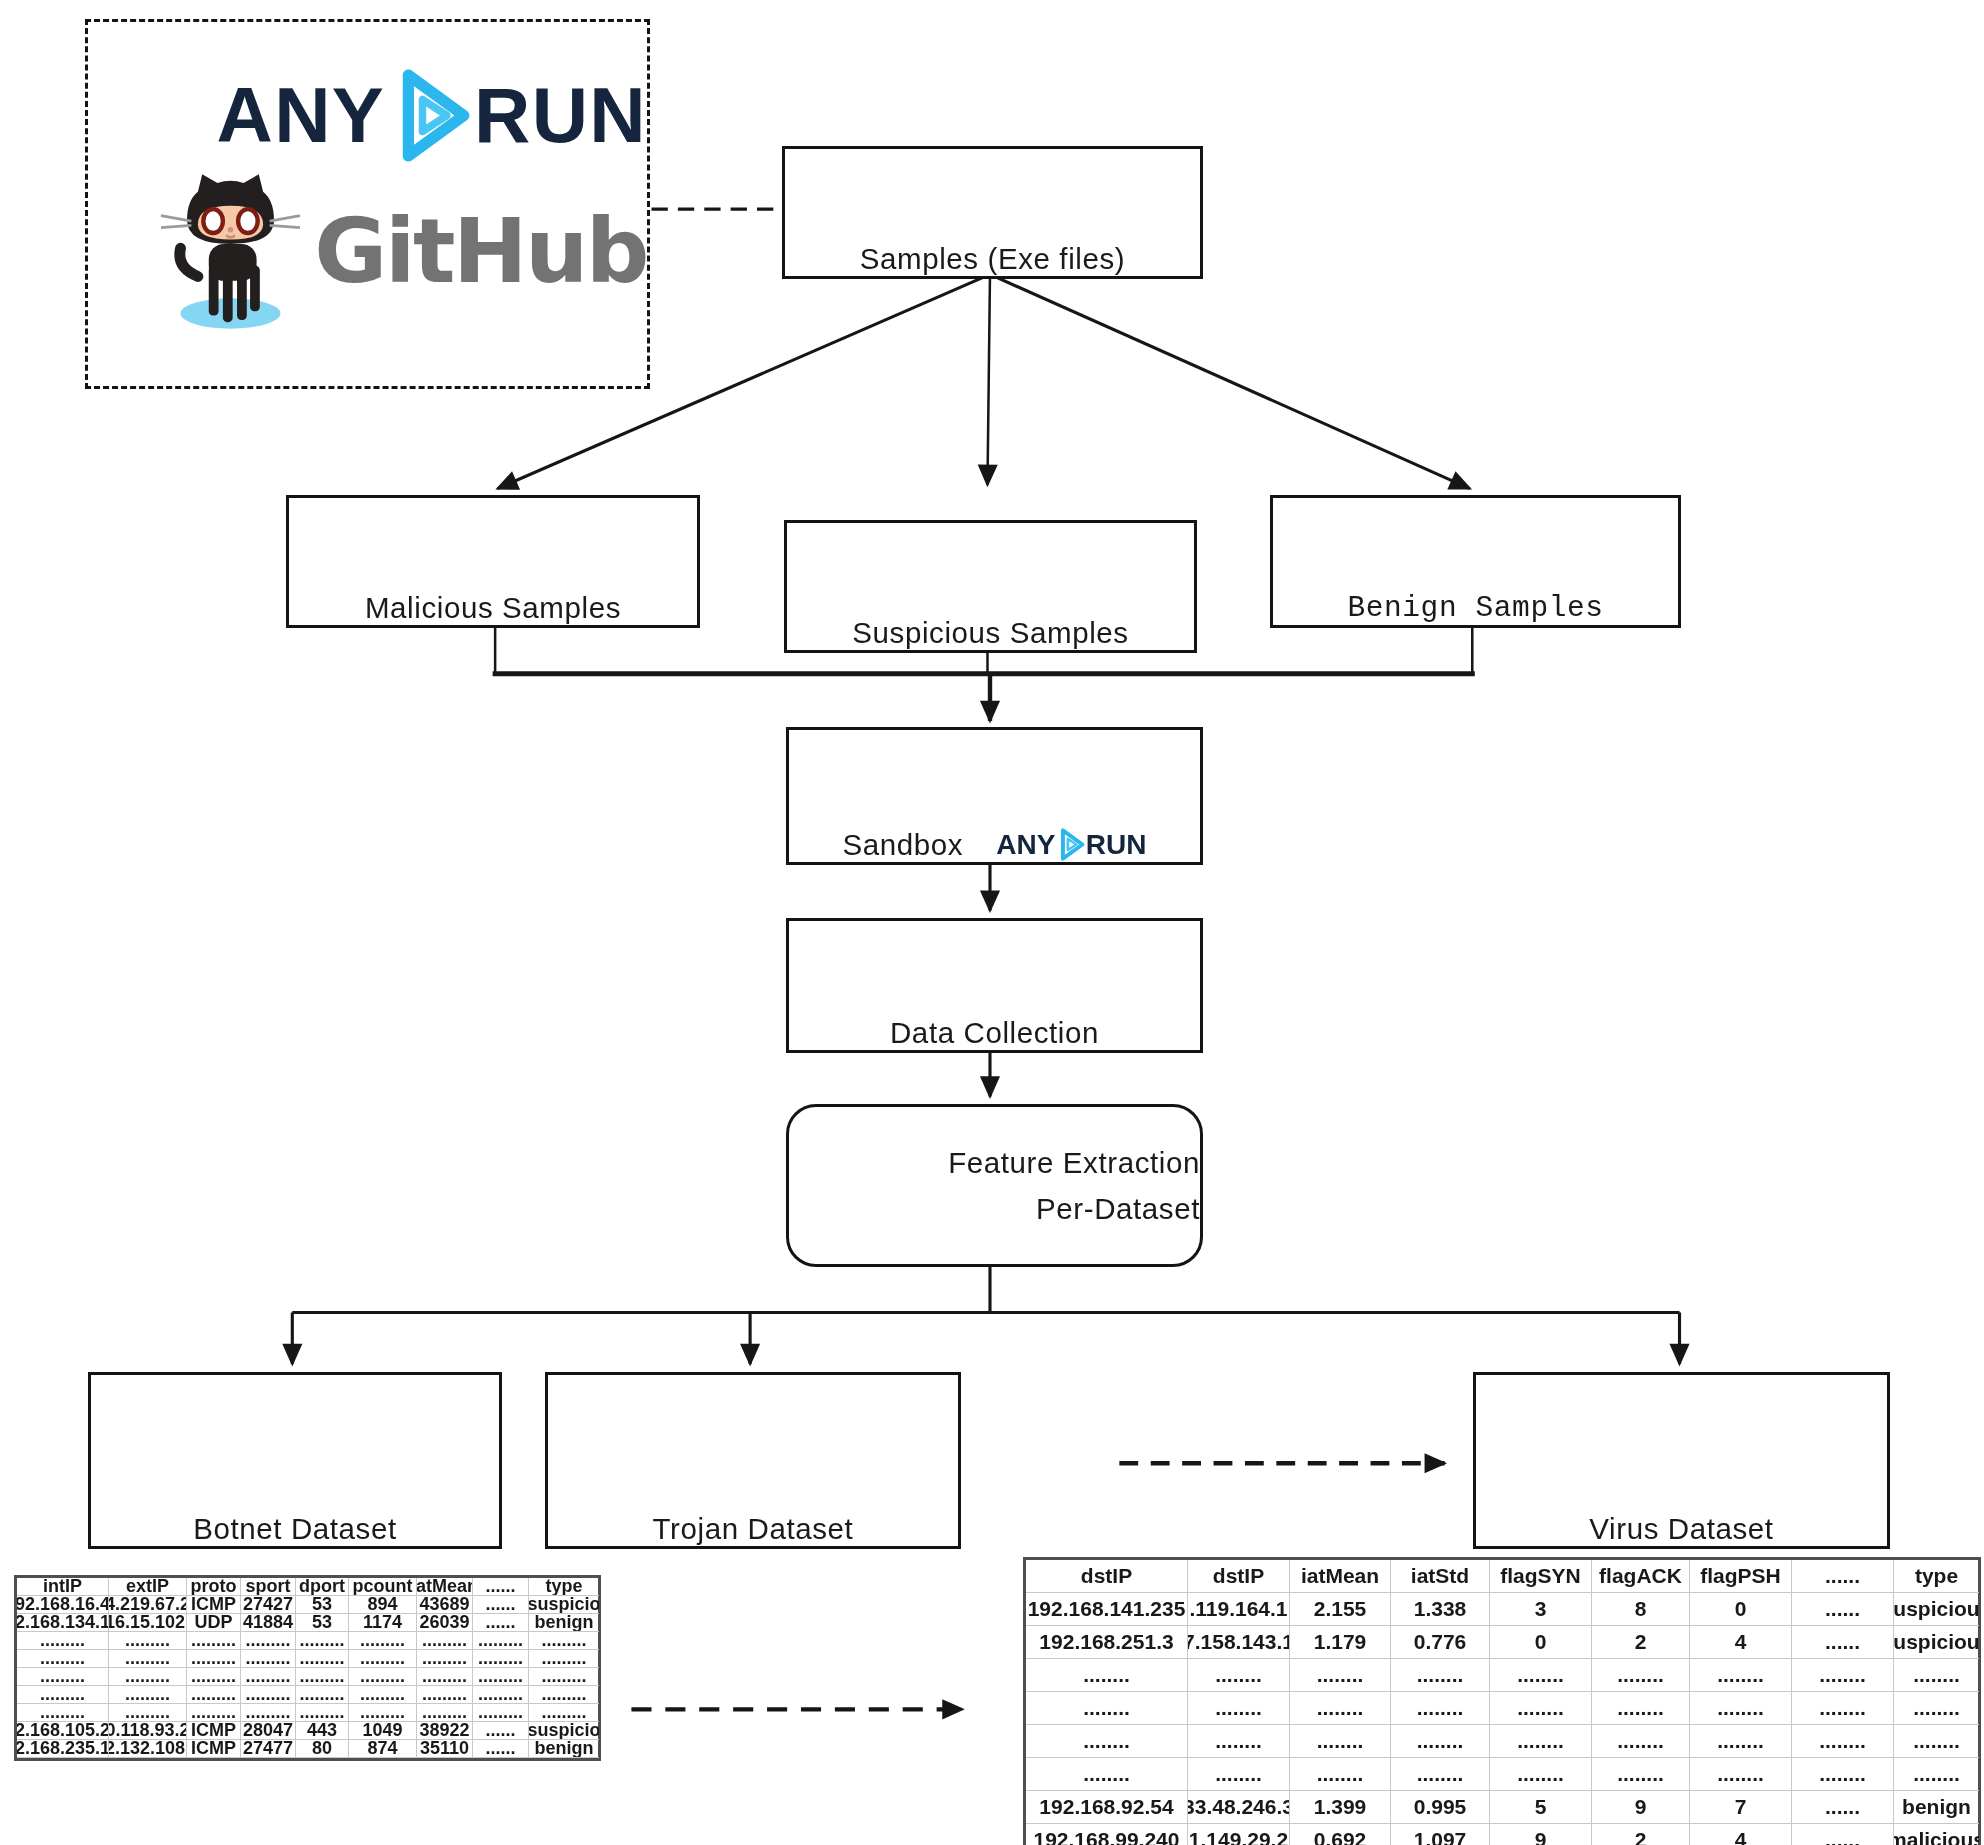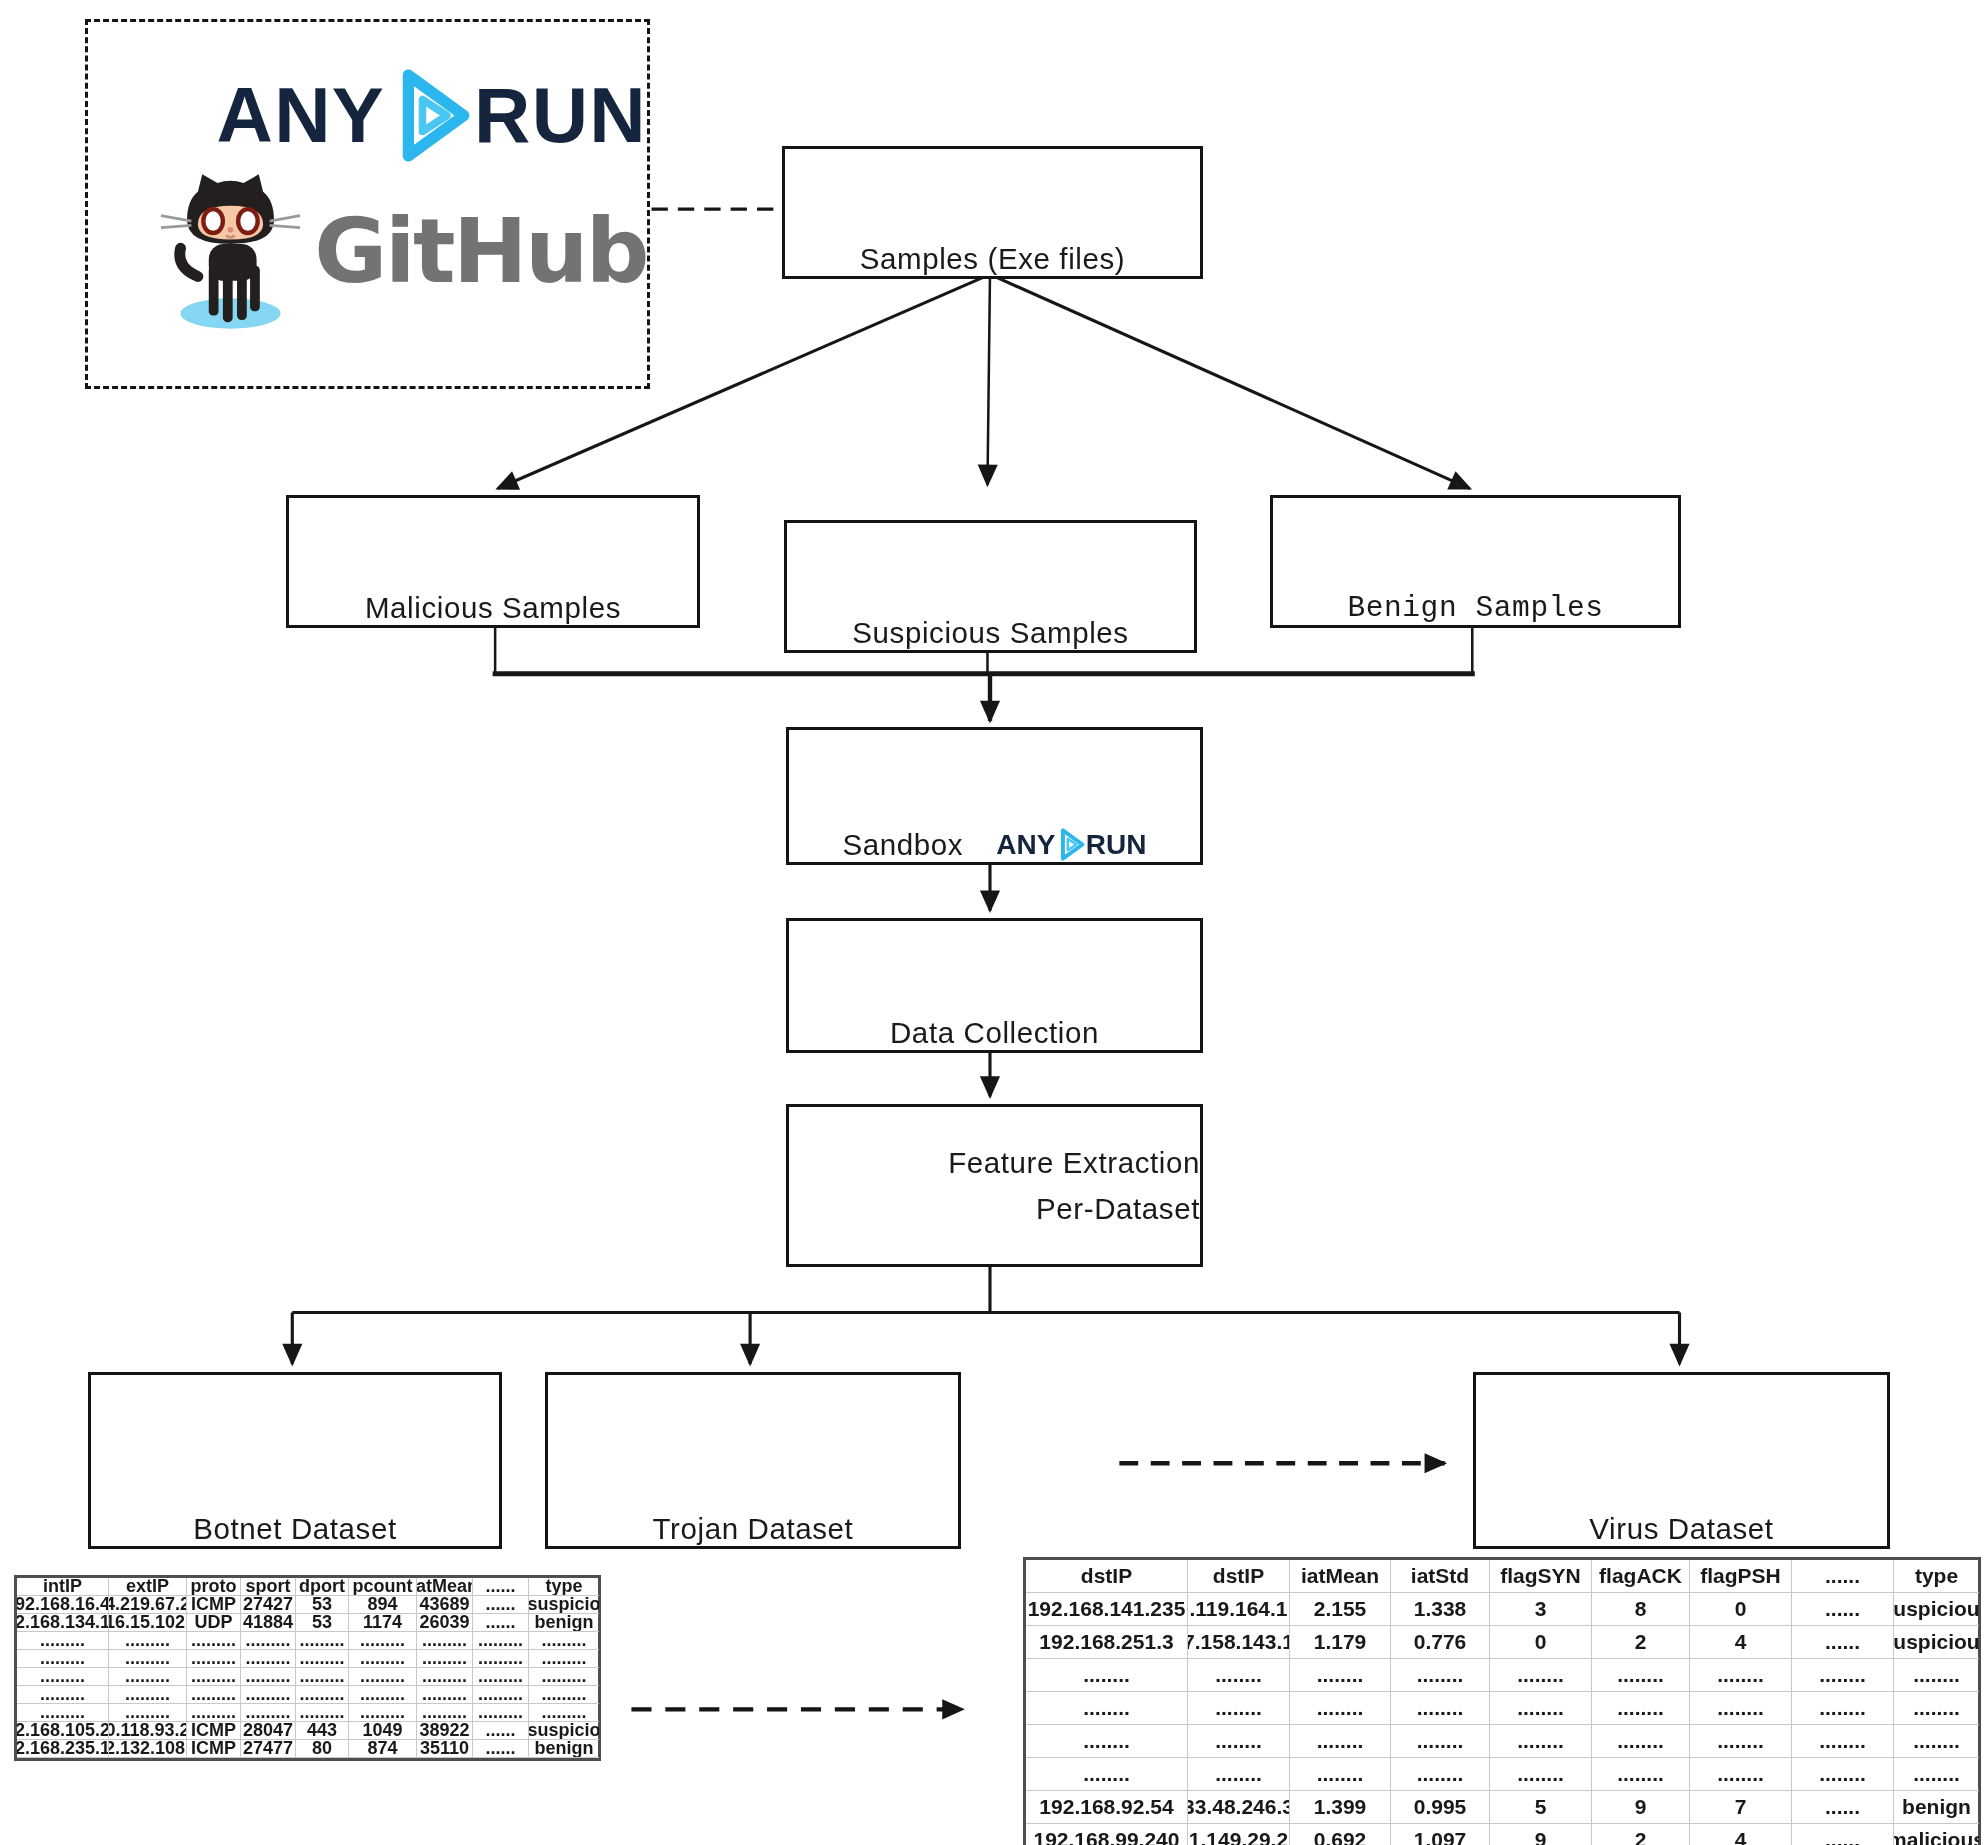--- a/index.html
+++ b/index.html
@@ -140,21 +140,21 @@
       </svg>
       <span class="mini-word">RUN</span>
     </span>
   </div>
 </div>
 
 <div class="node" style="left:786px;top:918px;width:411px;height:129px;">
   <span>Data Collection</span>
 </div>
 
-<div class="node two-line" style="left:786px;top:1104px;width:411px;height:157px;flex-direction:column;">
+<div class="node two-line" style="left:786px;top:1104px;width:411px;height:157px;flex-direction:column;border-radius:30px;">
   <div>Feature Extraction</div>
   <div>Per-Dataset</div>
 </div>
 
 <div class="node" style="left:88px;top:1372px;width:408px;height:171px;">
   <span>Botnet Dataset</span>
 </div>
 <div class="node" style="left:545px;top:1372px;width:410px;height:171px;">
   <span>Trojan Dataset</span>
 </div>

